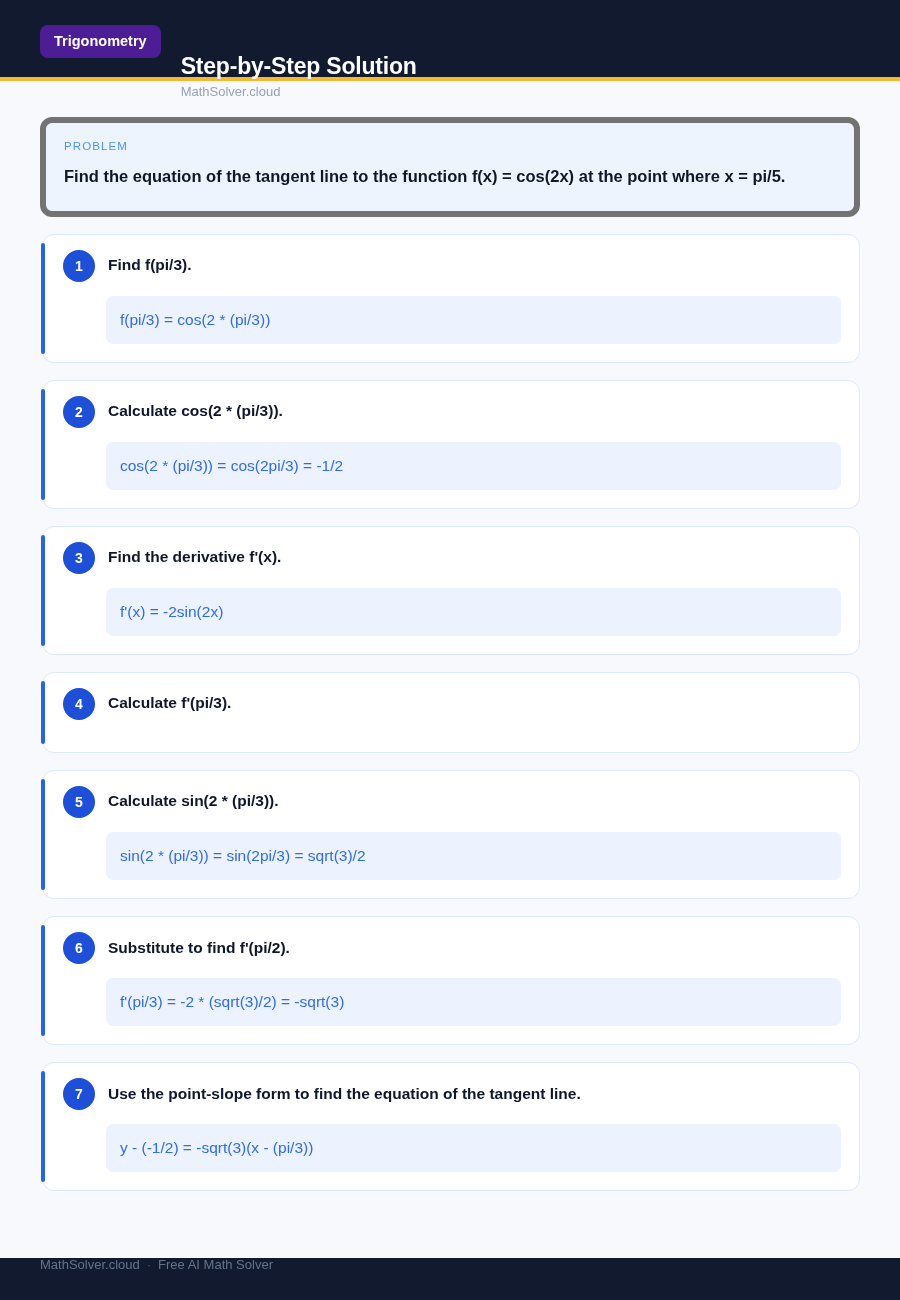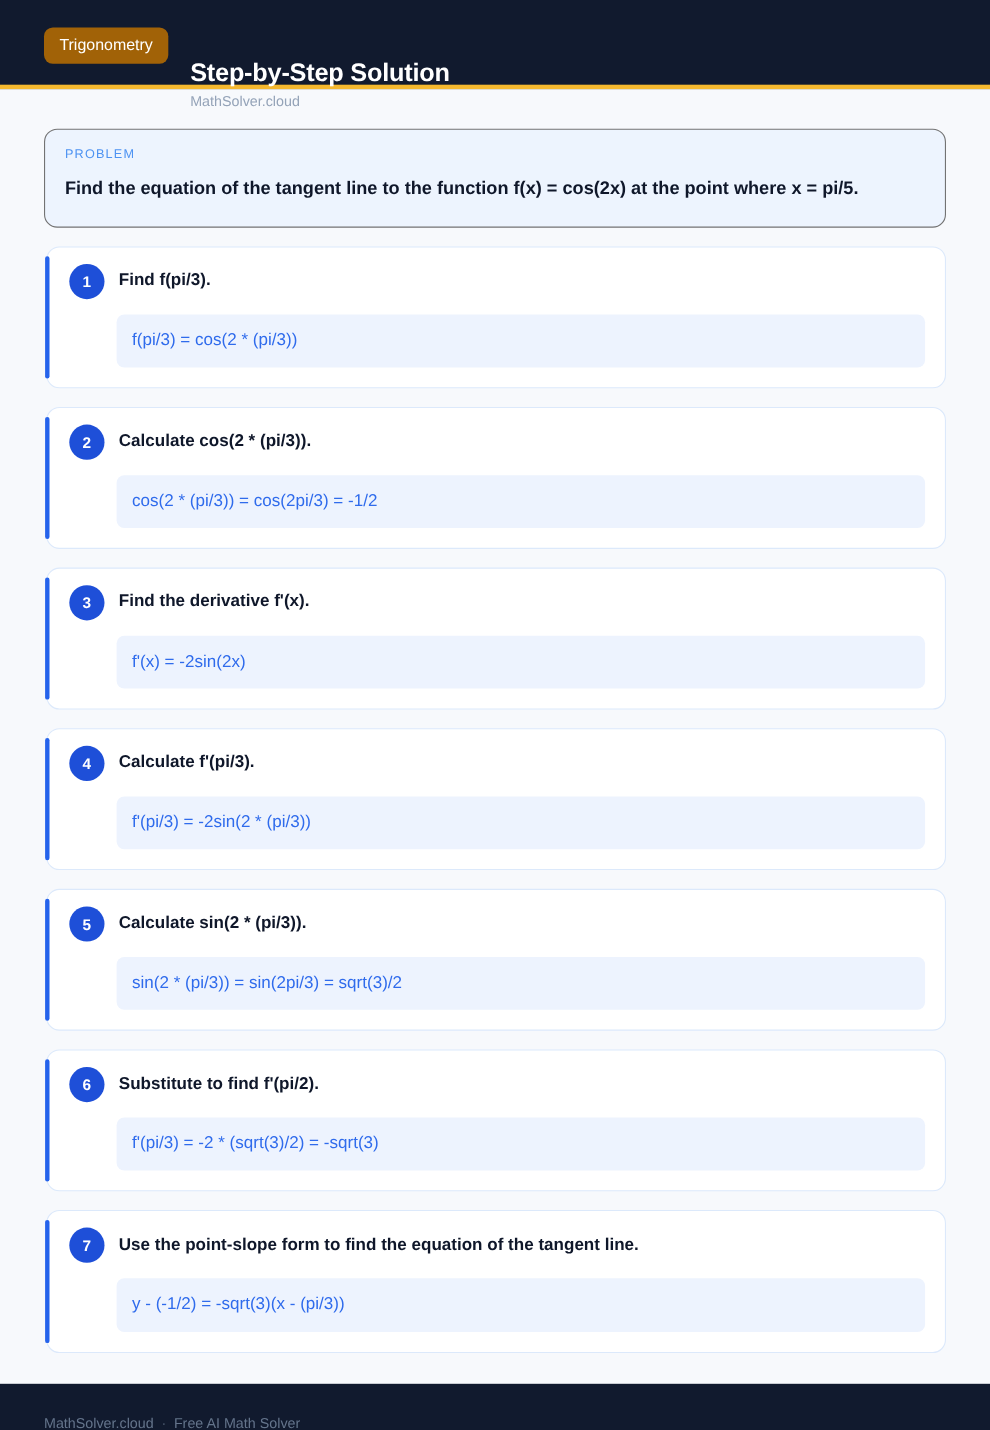--- a/index.html
+++ b/index.html
@@ -27,24 +27,24 @@
     background: #111A2E;
     border-bottom: 4px solid #F5B82E;
     padding: 16px 40px 18px 40px;
     display: flex;
     align-items: flex-start;
     gap: 20px;
     flex: 0 0 auto;
     height: 81px;
   }
   .topic-badge {
-    background: #a16207;
+    background: #4c1d95;
     color: #FFFFFF;
     font-size: 14.5px;
-    font-weight: normal;
+    font-weight: bold;
     padding: 9px 14px;
     border-radius: 8px;
     margin-top: 9px;
     white-space: nowrap;
     line-height: 1;
   }
   .header-text { display: flex; flex-direction: column; gap: 4px; padding-top: 4px; margin-top: 33px; }
   .header-title {
     color: #FFFFFF;
     font-size: 23px;
@@ -64,21 +64,21 @@
     padding: 36px 40px 0 40px;
     display: flex;
     flex-direction: column;
     gap: 17px;
     overflow: hidden;
   }
 
   
   .problem-card {
     background: #EDF4FE;
-    border: 1px solid #737373;
+    border: 6px solid #737373;
     border-radius: 12px;
     padding: 17px 18px 21px 18px;
   }
   .problem-label {
     color: #4E93F2;
     font-size: 11.5px;
     letter-spacing: 1.1px;
     margin-bottom: 9px;
     line-height: 1.2;
   }
@@ -144,21 +144,21 @@
     font-family: "Liberation Sans", sans-serif;
     line-height: 1.3;
   }
 
   
   .footer {
     flex: 0 0 auto;
     background: #111A2E;
     height: 42px;
     display: flex;
-    align-items: flex-end;
+    align-items: flex-start;
     padding: 0 40px;
     margin-top: 18px;
   }
   .footer-text {
     color: #64748B;
     font-size: 13px;
     line-height: 1;
   }
   .footer-dot { color: #475569; margin: 0 7px; }
 </style>
@@ -208,21 +208,20 @@
       </div>
       <div class="step-eq">f'(x) = -2sin(2x)</div>
     </div>
 
     <div class="step-card">
       <div class="step-accent"></div>
       <div class="step-head">
         <div class="step-num">4</div>
         <div class="step-title">Calculate f'(pi/3).</div>
       </div>
-      <div class="step-eq">f'(pi/3) = -2sin(2 * (pi/3))</div>
     </div>
 
     <div class="step-card">
       <div class="step-accent"></div>
       <div class="step-head">
         <div class="step-num">5</div>
         <div class="step-title">Calculate sin(2 * (pi/3)).</div>
       </div>
       <div class="step-eq">sin(2 * (pi/3)) = sin(2pi/3) = sqrt(3)/2</div>
     </div>

